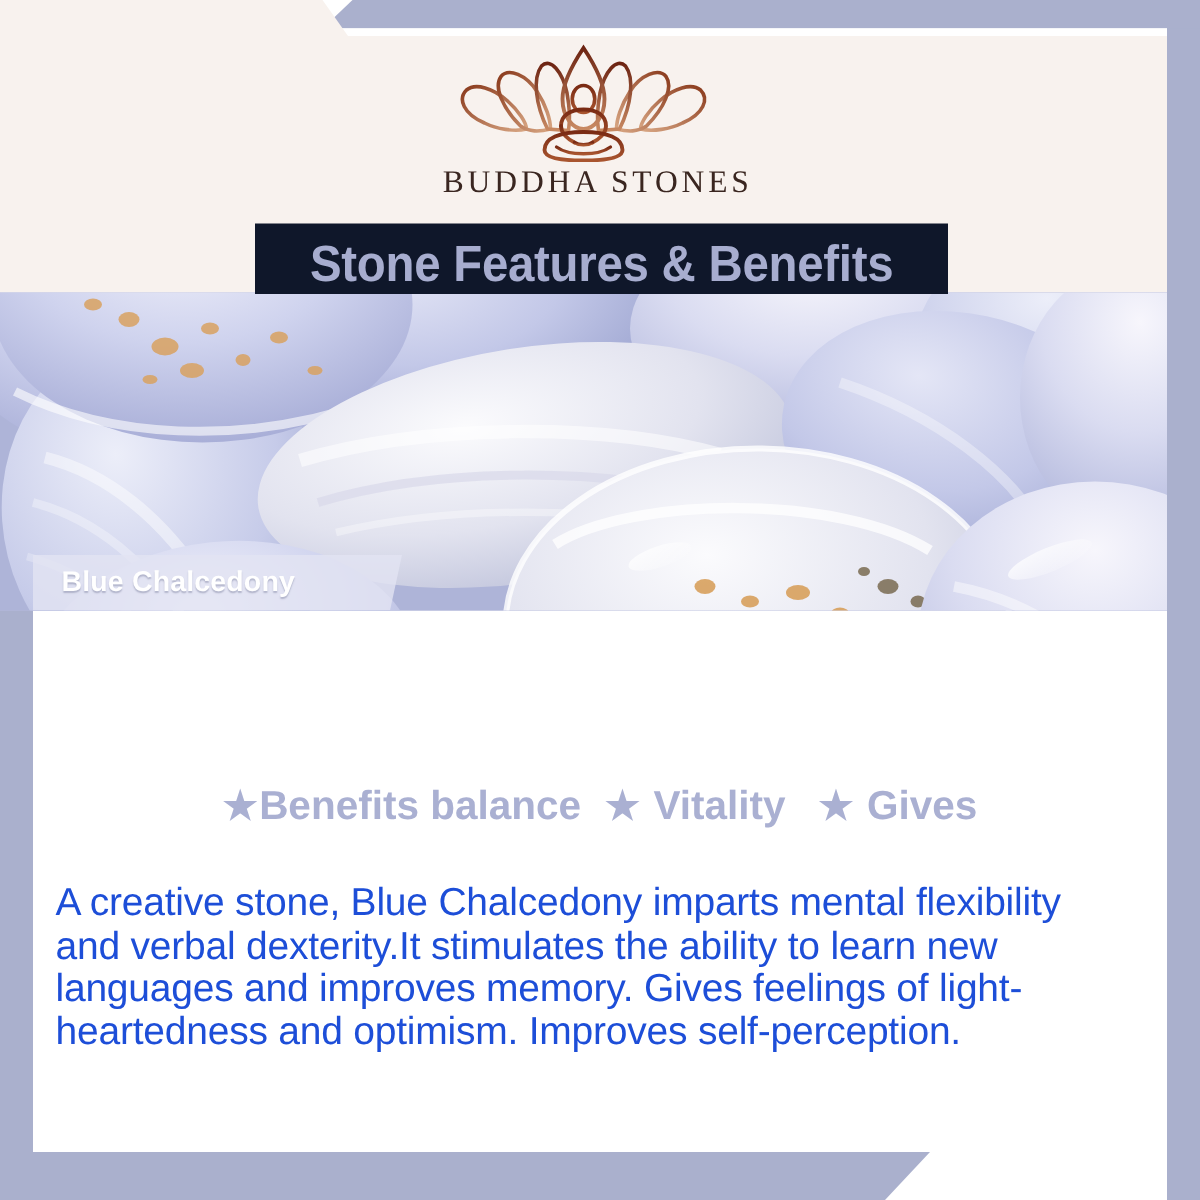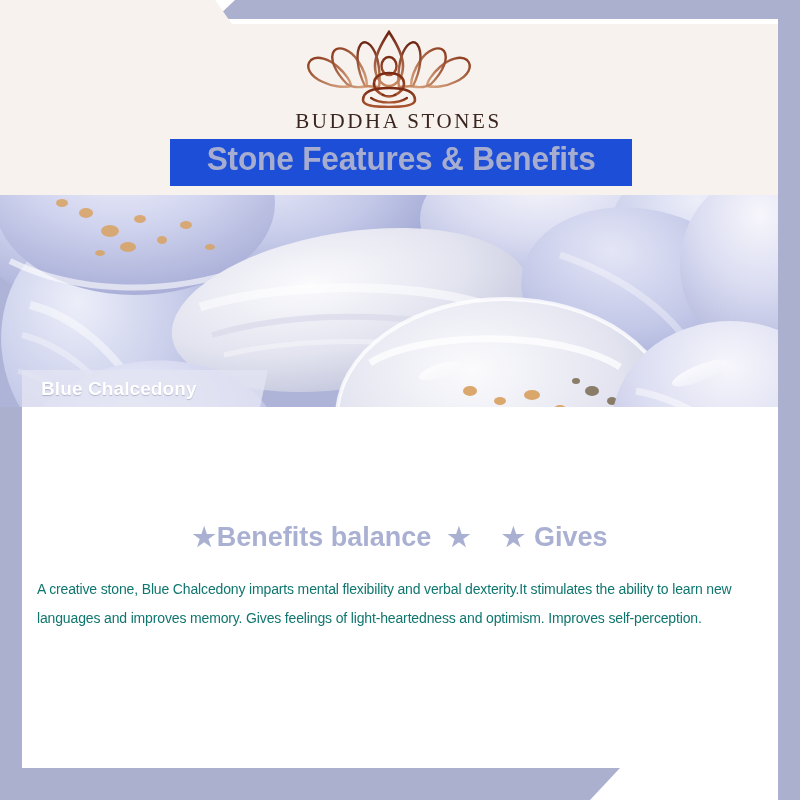--- a/index.html
+++ b/index.html
@@ -57,23 +57,23 @@
     margin-top:1px;
     font-family:"Liberation Serif", serif;
     font-size:21px;letter-spacing:2.6px;
     color:#3a2620;font-weight:400;
     text-align:center;
     margin-left:19px;
   }
 
   
   .title-band{
-    position:absolute;left:170px;top:139px;width:462px;height:47px;
-    background:#1d4ed8;z-index:12;
-    display:flex;align-items:flex-start;justify-content:center;
+    position:absolute;left:170px;top:149px;width:462px;height:47px;
+    background:#0f172a;z-index:12;
+    display:flex;align-items:flex-end;justify-content:center;
   }
   .title-text{
     font-size:34px;font-weight:bold;
     color:#a7adcf;
     letter-spacing:-0.2px;
     white-space:nowrap;
     transform:scaleX(0.93);
     transform-origin:center;
   }
 
@@ -116,22 +116,22 @@
   }
   .kw .star{font-size:26px;line-height:1;margin-right:1px;}
   .kw.k2{margin-left:16px;}
   .kw.k2 .star{margin-right:9px;}
   .kw.k3{margin-left:22px;}
   .kw.k3 .star{margin-right:9px;}
 
   .body-copy{
     position:absolute;left:37px;top:561px;width:712px;
     z-index:12;
-    font-size:14px;line-height:28.5px;
-    color:#0f766e;
+    font-size:26px;line-height:28.5px;
+    color:#1d4ed8;
     letter-spacing:-0.15px;
   }
 </style>
 </head>
 <body>
 
 <div class="poster">
 
   <div class="frame-right"></div>
   <div class="frame-left"></div>
@@ -312,20 +312,21 @@
 
   <div class="body-panel"></div>
 
   <div class="keywords">
     <span class="kw k1">
       <span class="star">★</span>
       <span>Benefits balance</span>
     </span>
     <span class="kw k2">
       <span class="star">★</span>
+      <span>Vitality</span>
     </span>
     <span class="kw k3">
       <span class="star">★</span>
       <span>Gives</span>
     </span>
   </div>
 
   <p class="body-copy">A creative stone, Blue Chalcedony imparts mental flexibility and verbal dexterity.It stimulates the ability to learn new languages and improves memory. Gives feelings of light-heartedness and optimism. Improves self-perception.</p>
 
 </div>

